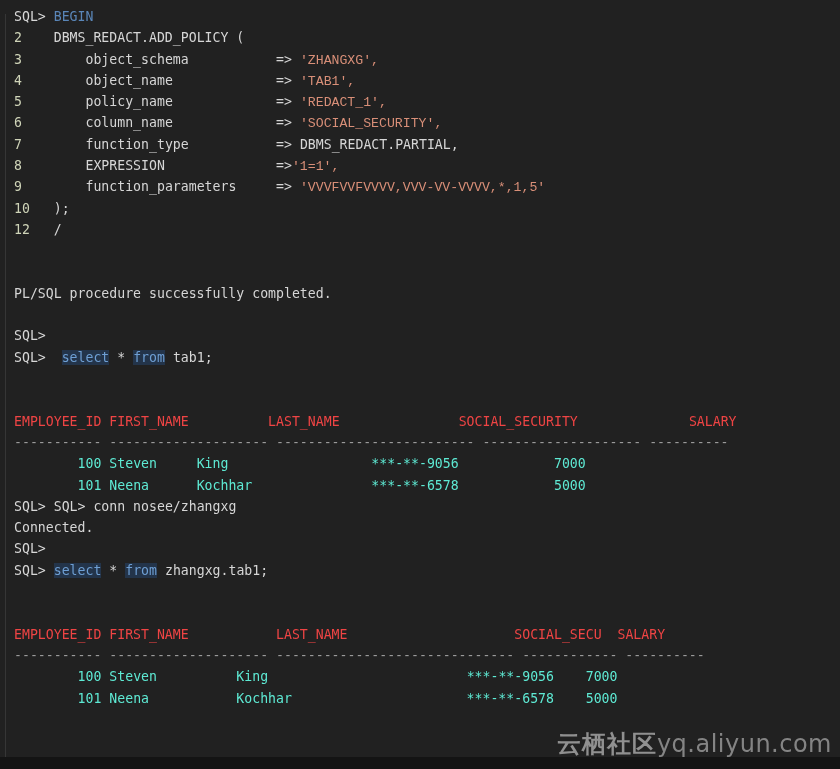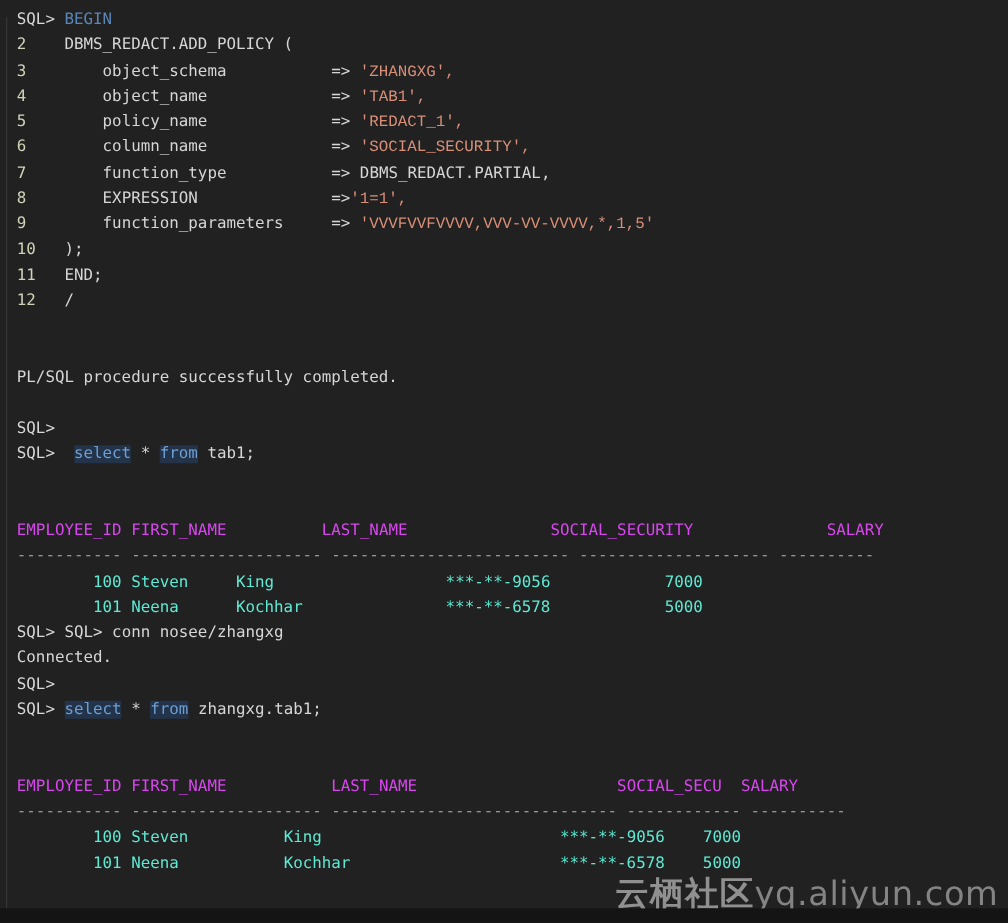--- a/index.html
+++ b/index.html
@@ -57,30 +57,30 @@
 
   
   .prompt   { color: #d8d8d8; }
   .kw-blue  { color: #5a86b8; }
   .kw-sel   { color: #6e9fd4; background: #23344a; margin-top: 30px; }
   .plain    { color: #d6d6d6; }
   .num      { color: #cfd4b8; }
   .str      { color: #d98f78; font-family: Liberation Mono, monospace; }
   .ident    { color: #d6d6d6; }
   .green    { color: #5eead4; }
-  .hdr      { color: #d946ef; }
+  .hdr      { color: #ef4444; }
   .dash     { color: #9a9a9a; }
   .star     { color: #d6d6d6; }
 
   .watermark {
     position: absolute;
     right: 8px;
     bottom: 14px;
     font-family: "DejaVu Sans", "Liberation Sans", sans-serif;
-    font-size: 28px;
+    font-size: 24px;
     color: #8d8d8d;
     opacity: .92;
     letter-spacing: .5px;
     white-space: pre;
   }
   .watermark .cn {
     font-weight: bold;
     color: #9a9a9a;
     letter-spacing: 1px;
   }
@@ -106,21 +106,20 @@
     <div class="line"><span class="num">6</span><span class="plain">        </span><span class="ident">column_name</span><span class="plain">             </span><span class="plain">=&gt;</span><span class="plain"> </span><span class="str">'SOCIAL_SECURITY',</span></div>
 
     <div class="line"><span class="num">7</span><span class="plain">        </span><span class="ident">function_type</span><span class="plain">           </span><span class="plain">=&gt;</span><span class="plain"> </span><span class="plain">DBMS_REDACT.PARTIAL,</span></div>
 
     <div class="line"><span class="num">8</span><span class="plain">        </span><span class="ident">EXPRESSION</span><span class="plain">              </span><span class="plain">=&gt;</span><span class="str">'1=1',</span></div>
 
     <div class="line"><span class="num">9</span><span class="plain">        </span><span class="ident">function_parameters</span><span class="plain">     </span><span class="plain">=&gt;</span><span class="plain"> </span><span class="str">'VVVFVVFVVVV,VVV-VV-VVVV,*,1,5'</span></div>
 
     <div class="line"><span class="num">10</span><span class="plain">   </span><span class="ident">);</span></div>
 
-    <div class="line"><span class="num">11</span><span class="plain">   </span><span class="ident">END;</span></div>
 
     <div class="line"><span class="num">12</span><span class="plain">   </span><span class="ident">/</span></div>
 
     <div class="blank"></div>
     <div class="blank"></div>
 
     <div class="line"><span class="plain">PL/SQL procedure successfully completed.</span></div>
 
     <div class="blank"></div>
 

